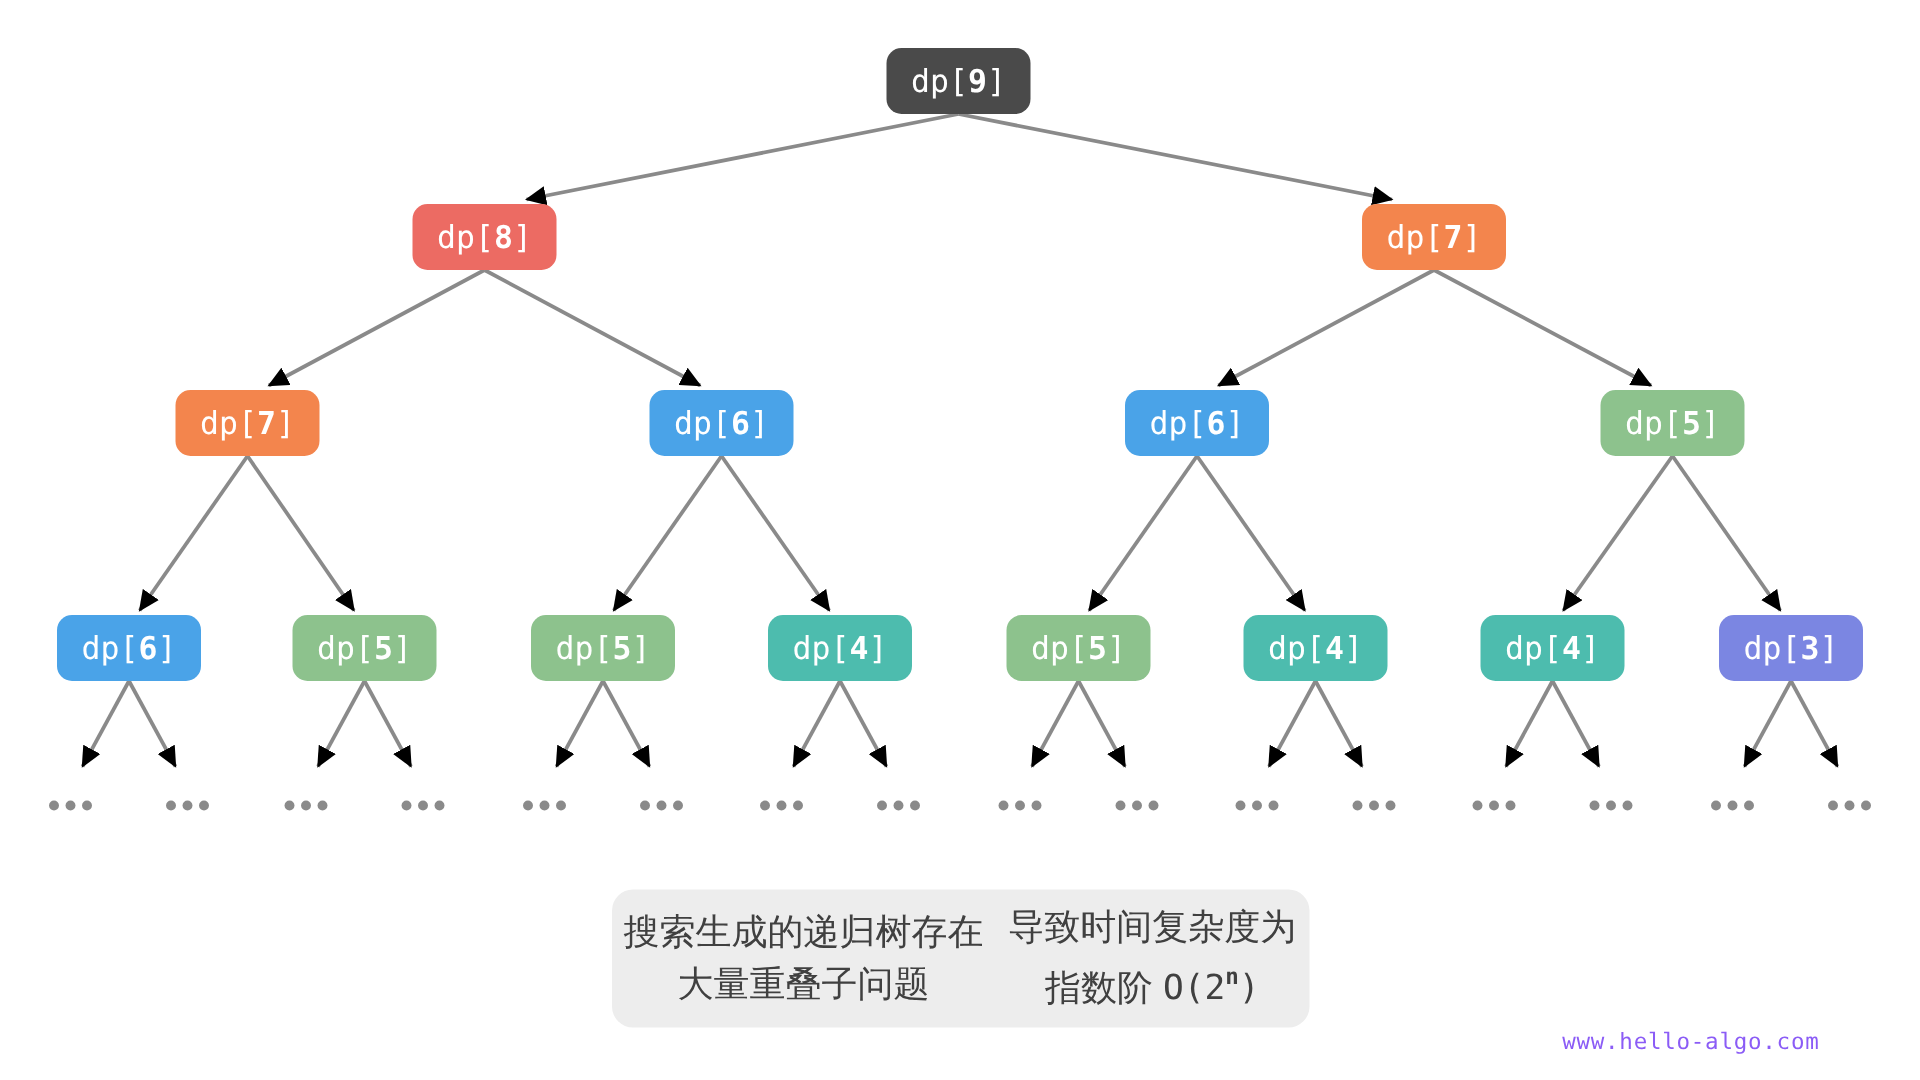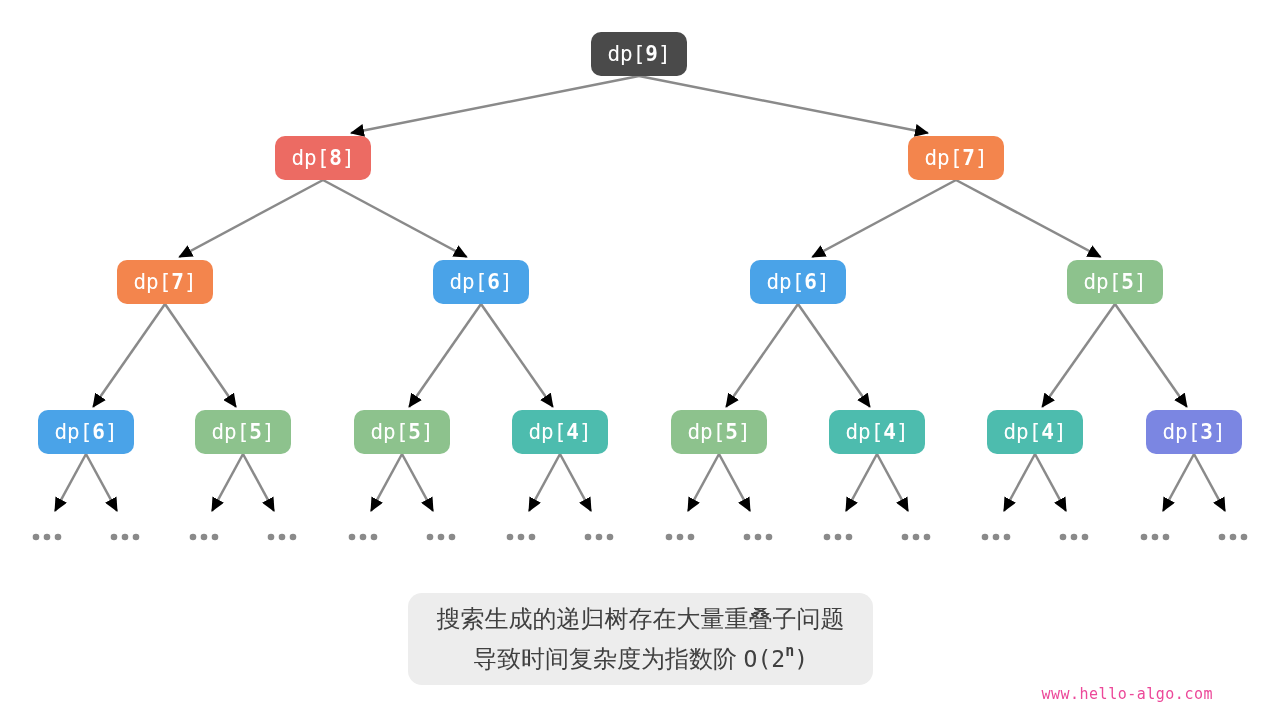--- a/index.html
+++ b/index.html
@@ -33,21 +33,21 @@
   }
   .node .digit { font-weight: bold; }
   .caption {
     position: absolute;
     left: 408px;
     top: 593px;
     width: 465px;
     height: 92px;
     border-radius: 14px;
     display: flex;
-    flex-direction: column;
+    flex-direction: row;
     align-items: center;
     justify-content: center;
     font-size: 24px;
     line-height: 35px;
     text-align: center;
   }
   .caption .formula {
     font-family: "DejaVu Sans Mono", "Liberation Mono", monospace;
     font-size: 23px;
     margin-top: 28px;
@@ -272,15 +272,15 @@
       </div>
     </div>
 
   <div class="caption" style="background: rgb(237, 237, 237); color: rgb(64, 64, 64);">
     <div>搜索生成的递归树存在大量重叠子问题</div>
     <div>
       <span>导致时间复杂度为指数阶 </span><span class="formula"><span>O(2</span><sup>n</sup><span>)</span></span>
     </div>
   </div>
 
-  <div class="watermark" style="color: #ec4899;">www.hello-algo.com</div>
+  <div class="watermark" style="color: #8b5cf6;">www.hello-algo.com</div>
 
 </div>
 
 </body></html>

